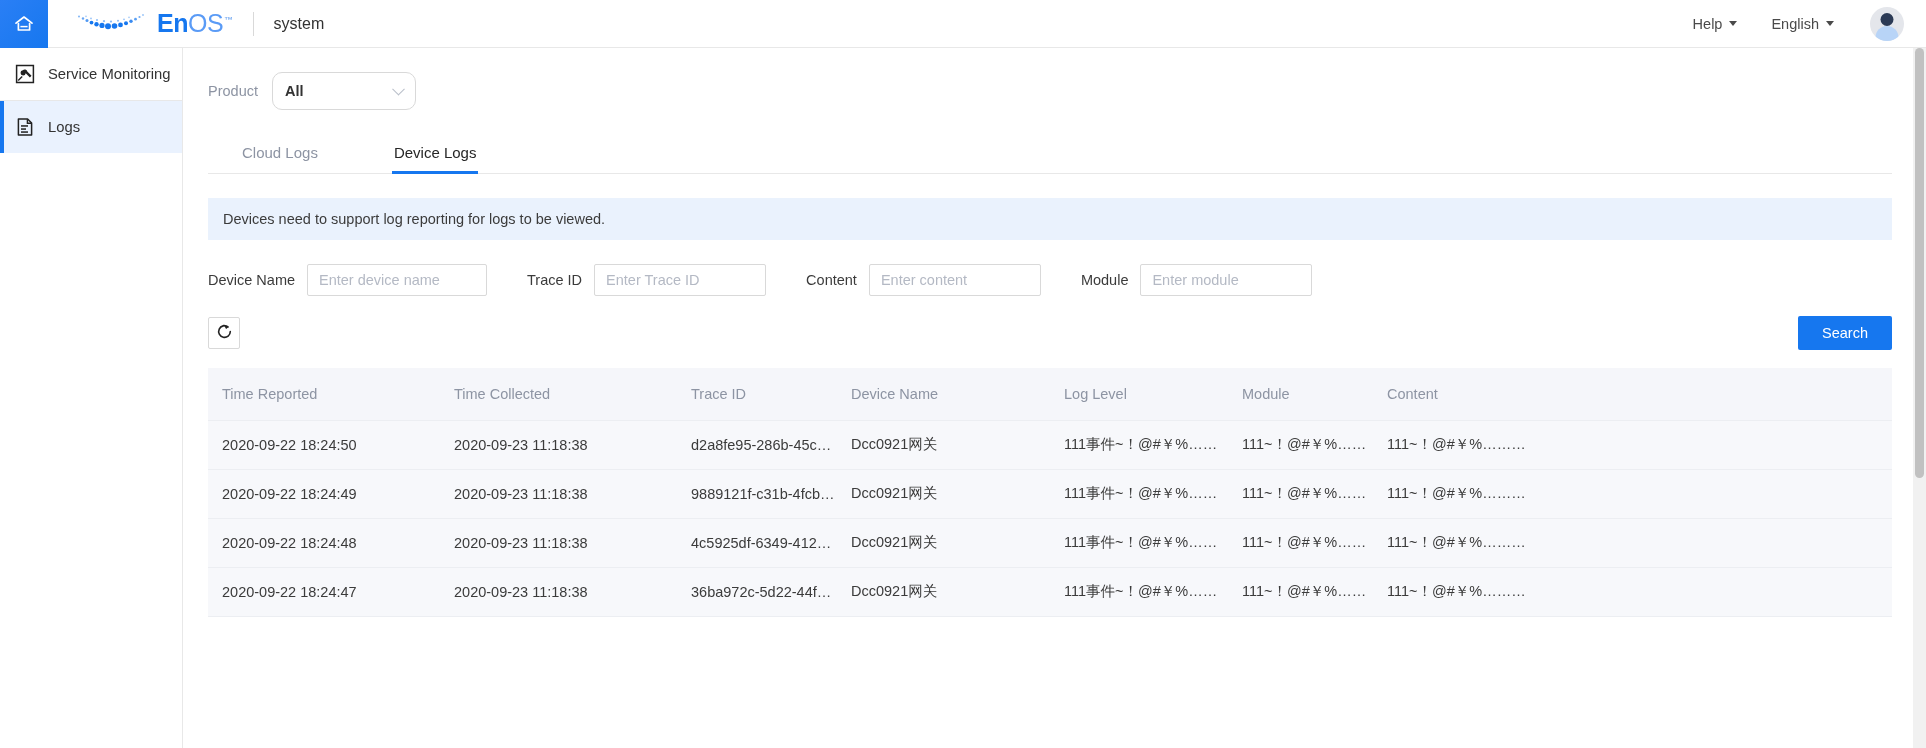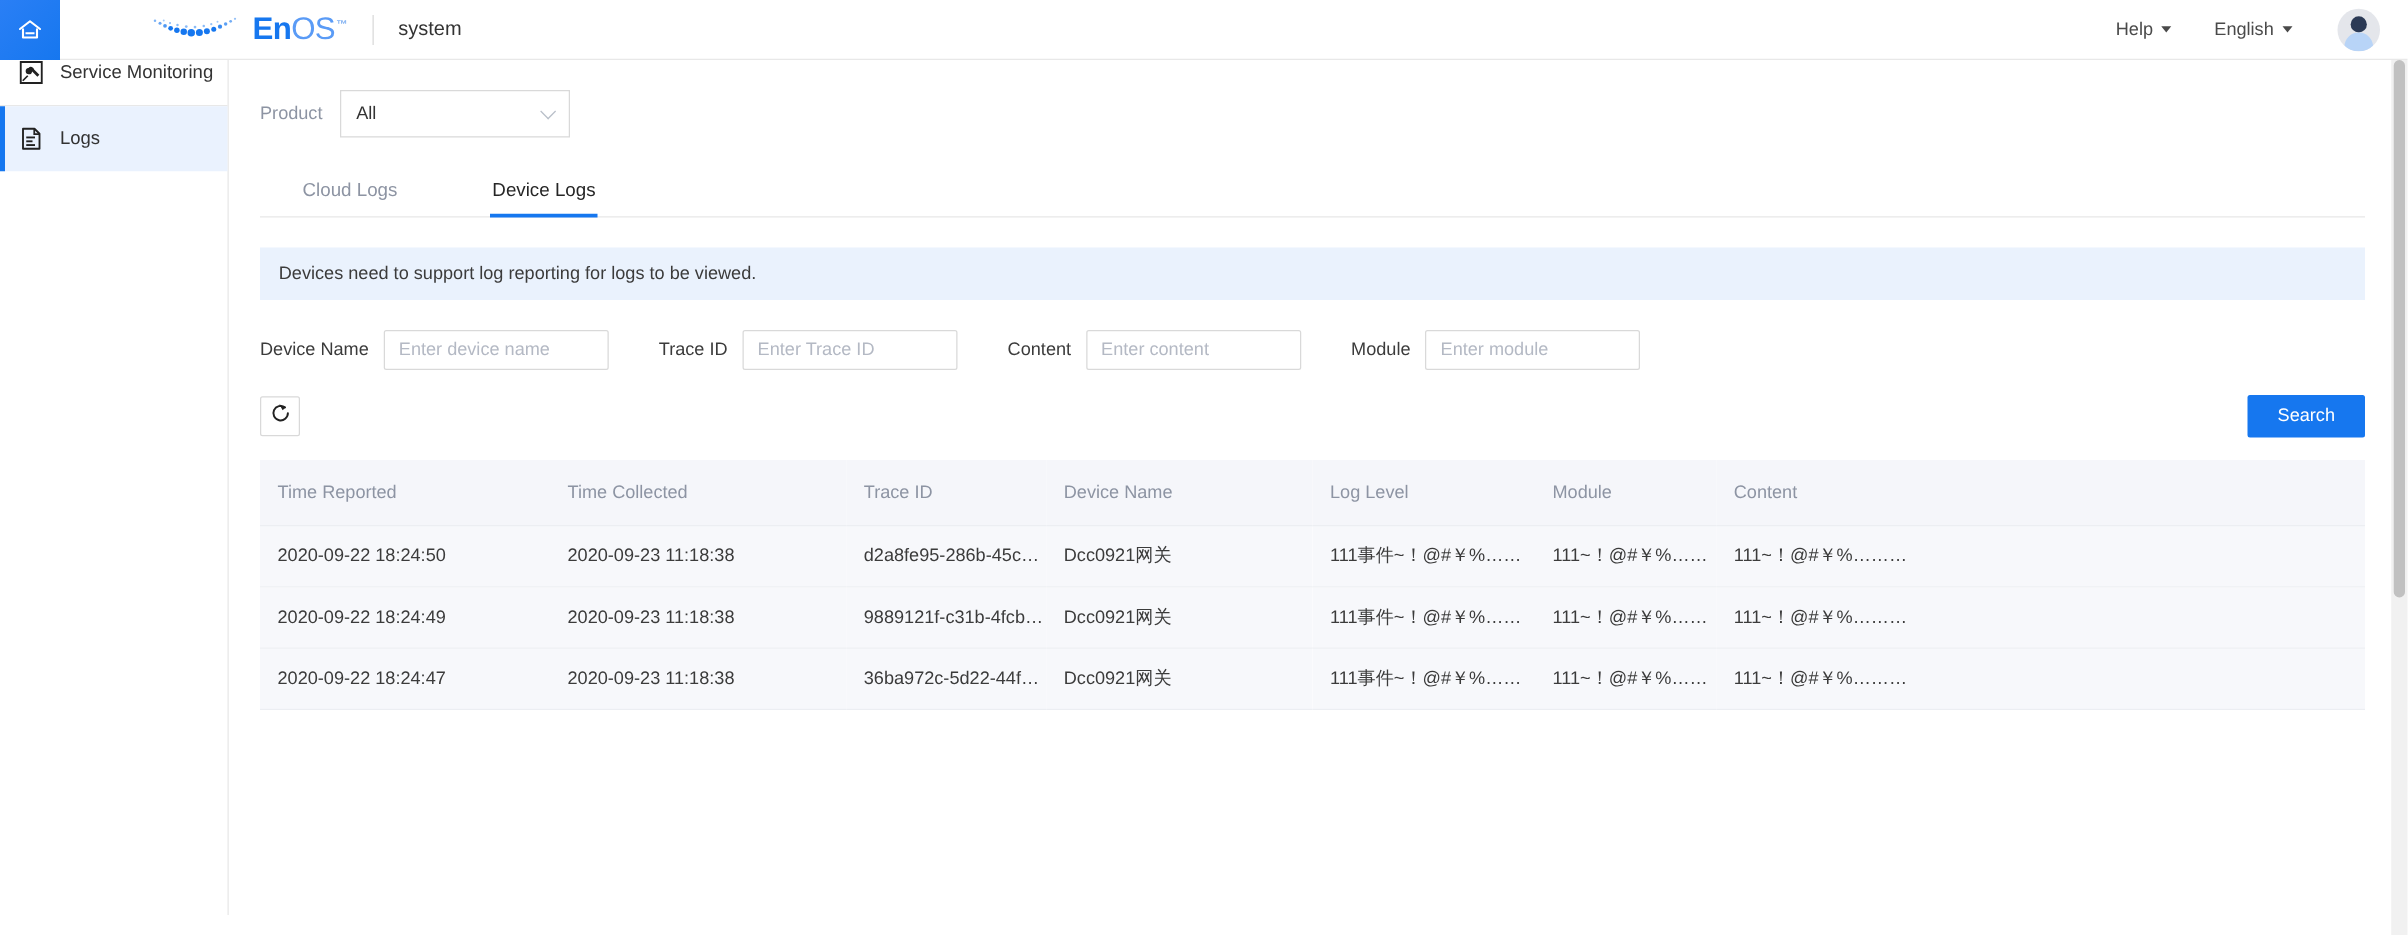--- a/index.html
+++ b/index.html
@@ -13,21 +13,20 @@
   }
 
   
   .topbar {
     position: absolute; top: 0; left: 0;
     width: 1926px; height: 48px;
     background: #ffffff;
     border-bottom: 1px solid #e8e8e8;
     display: flex; align-items: center;
     z-index: 20;
-    gap: 45px;
   }
   .home-btn {
     width: 48px; height: 48px;
     background: linear-gradient(135deg,#2a7ff5 0%,#1677ef 100%);
     display: flex; align-items: center; justify-content: center;
     flex: 0 0 48px;
     cursor: pointer;
   }
   .home-btn svg { display: block; }
   .brand {
@@ -77,21 +76,21 @@
     background: #2b3a55; left: 50%; top: 6px; transform: translateX(-50%);
   }
   .avatar .body {
     position: absolute; width: 23px; height: 15px;
     border-radius: 12px 12px 0 0;
     background: #b8d4f7; left: 50%; bottom: 0; transform: translateX(-50%);
   }
 
   
   .sidebar {
-    position: absolute; top: 32px; left: 0;
+    position: absolute; top: 48px; left: 0;
     width: 183px; height: 700px;
     background: #ffffff;
     border-right: 1px solid #e8e8e8;
     z-index: 10;
   }
   .side-item {
     height: 52px; display: flex; align-items: center;
     padding-left: 14px; cursor: pointer;
     font-size: 14.8px; color: #333333;
     position: relative;
@@ -120,27 +119,28 @@
   .content-pad { padding: 0 34px 0 25px; }
 
   .filter-top {
     display: flex; align-items: center;
     padding: 24px 0 20px 0;
   }
   .flabel {
     font-size: 14.5px; color: #8d94a3; margin-right: 14px;
   }
   .select-box {
-    width: 184px; height: 38px;
-    border: 1px solid #d9d9d9; border-radius: 0;
+    width: 144px; height: 38px;
+    border: 1px solid #d9d9d9; border-radius: 10px;
     background: #fff;
     display: flex; align-items: center;
     padding: 0 12px; cursor: pointer;
     font-size: 14.5px; color: #333333;
     position: relative;
+    font-weight: bold;
   }
   .chev {
     position: absolute; right: 12px; top: 50%;
     width: 9px; height: 9px;
     border-right: 1.6px solid #b9bfc9;
     border-bottom: 1.6px solid #b9bfc9;
     transform: translateY(-70%) rotate(45deg);
   }
 
   
@@ -454,20 +454,29 @@
           <tr>
             <td>2020-09-22 18:24:49</td>
             <td>2020-09-23 11:18:38</td>
             <td>9889121f-c31b-4fcb…</td>
             <td>Dcc0921网关</td>
             <td>111事件~！@#￥%……</td>
             <td>111~！@#￥%……</td>
             <td>111~！@#￥%………</td>
           </tr>
           <tr>
+            <td>2020-09-22 18:24:48</td>
+            <td>2020-09-23 11:18:38</td>
+            <td>4c5925df-6349-412…</td>
+            <td>Dcc0921网关</td>
+            <td>111事件~！@#￥%……</td>
+            <td>111~！@#￥%……</td>
+            <td>111~！@#￥%………</td>
+          </tr>
+          <tr>
             <td>2020-09-22 18:24:47</td>
             <td>2020-09-23 11:18:38</td>
             <td>36ba972c-5d22-44f…</td>
             <td>Dcc0921网关</td>
             <td>111事件~！@#￥%……</td>
             <td>111~！@#￥%……</td>
             <td>111~！@#￥%………</td>
           </tr>
         </tbody>
       </table>

